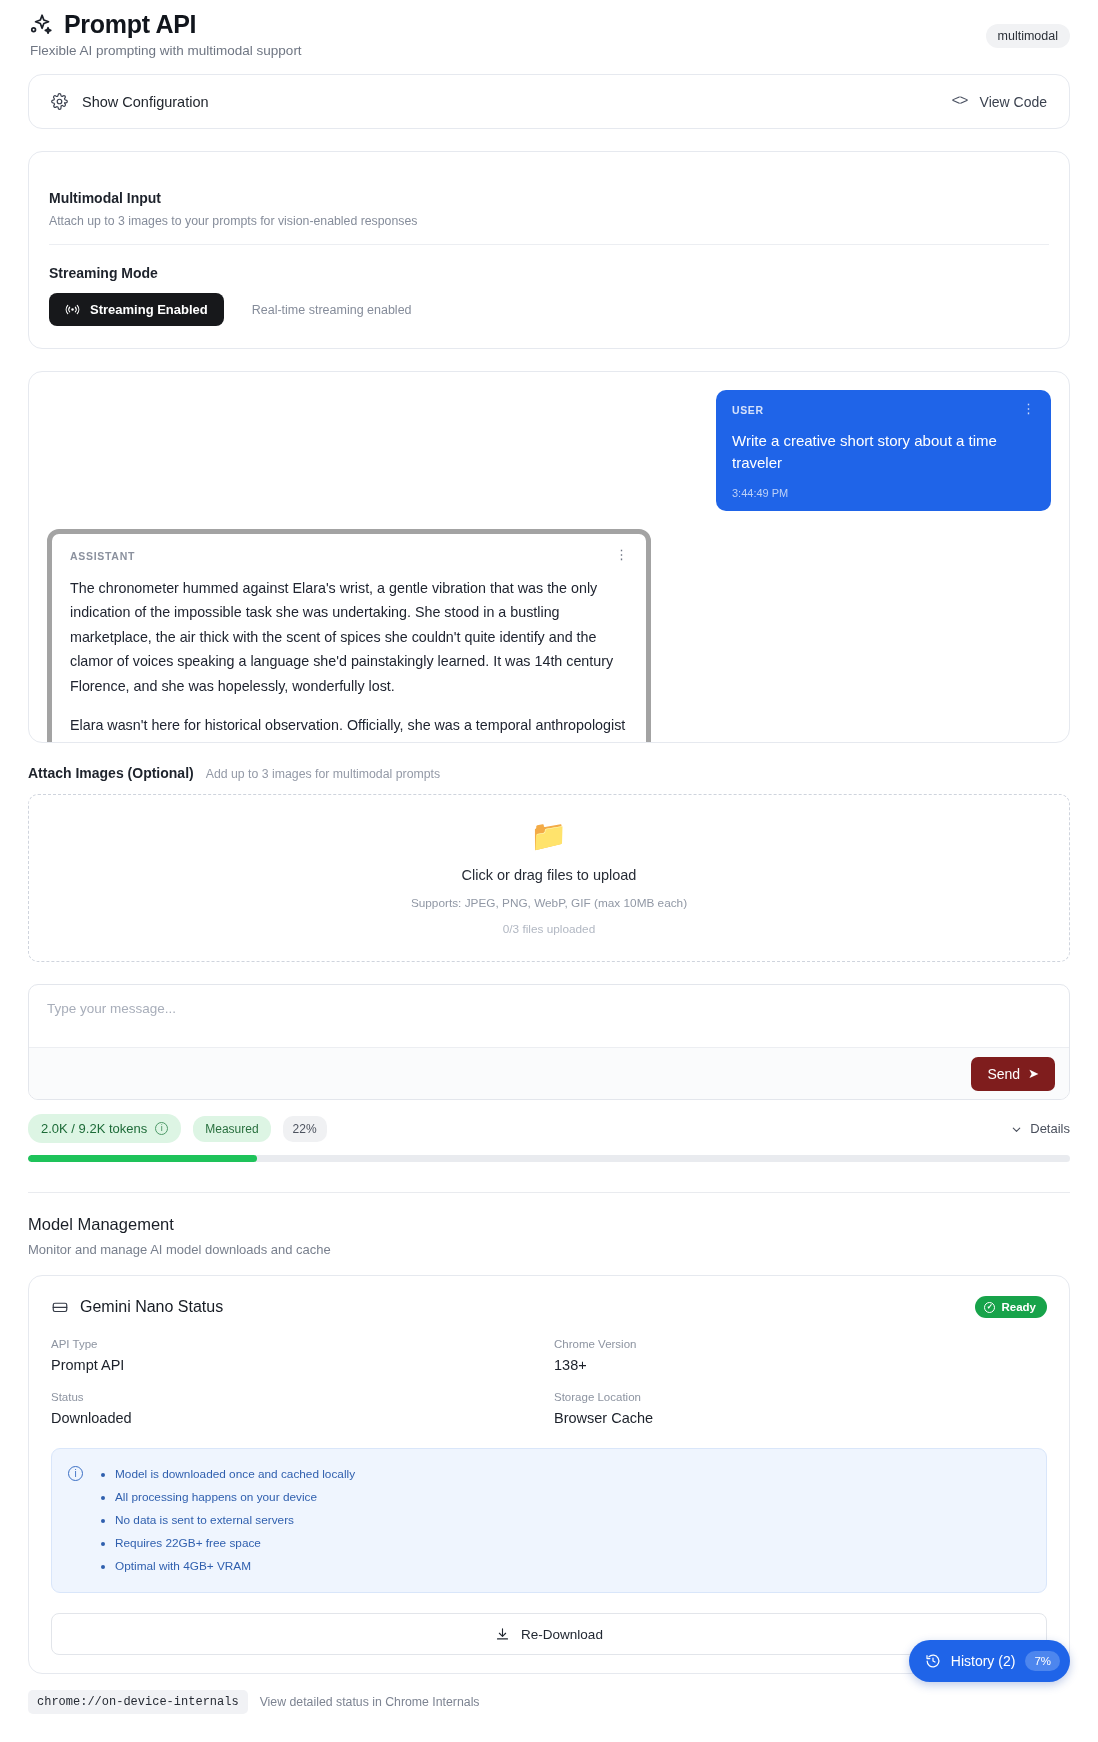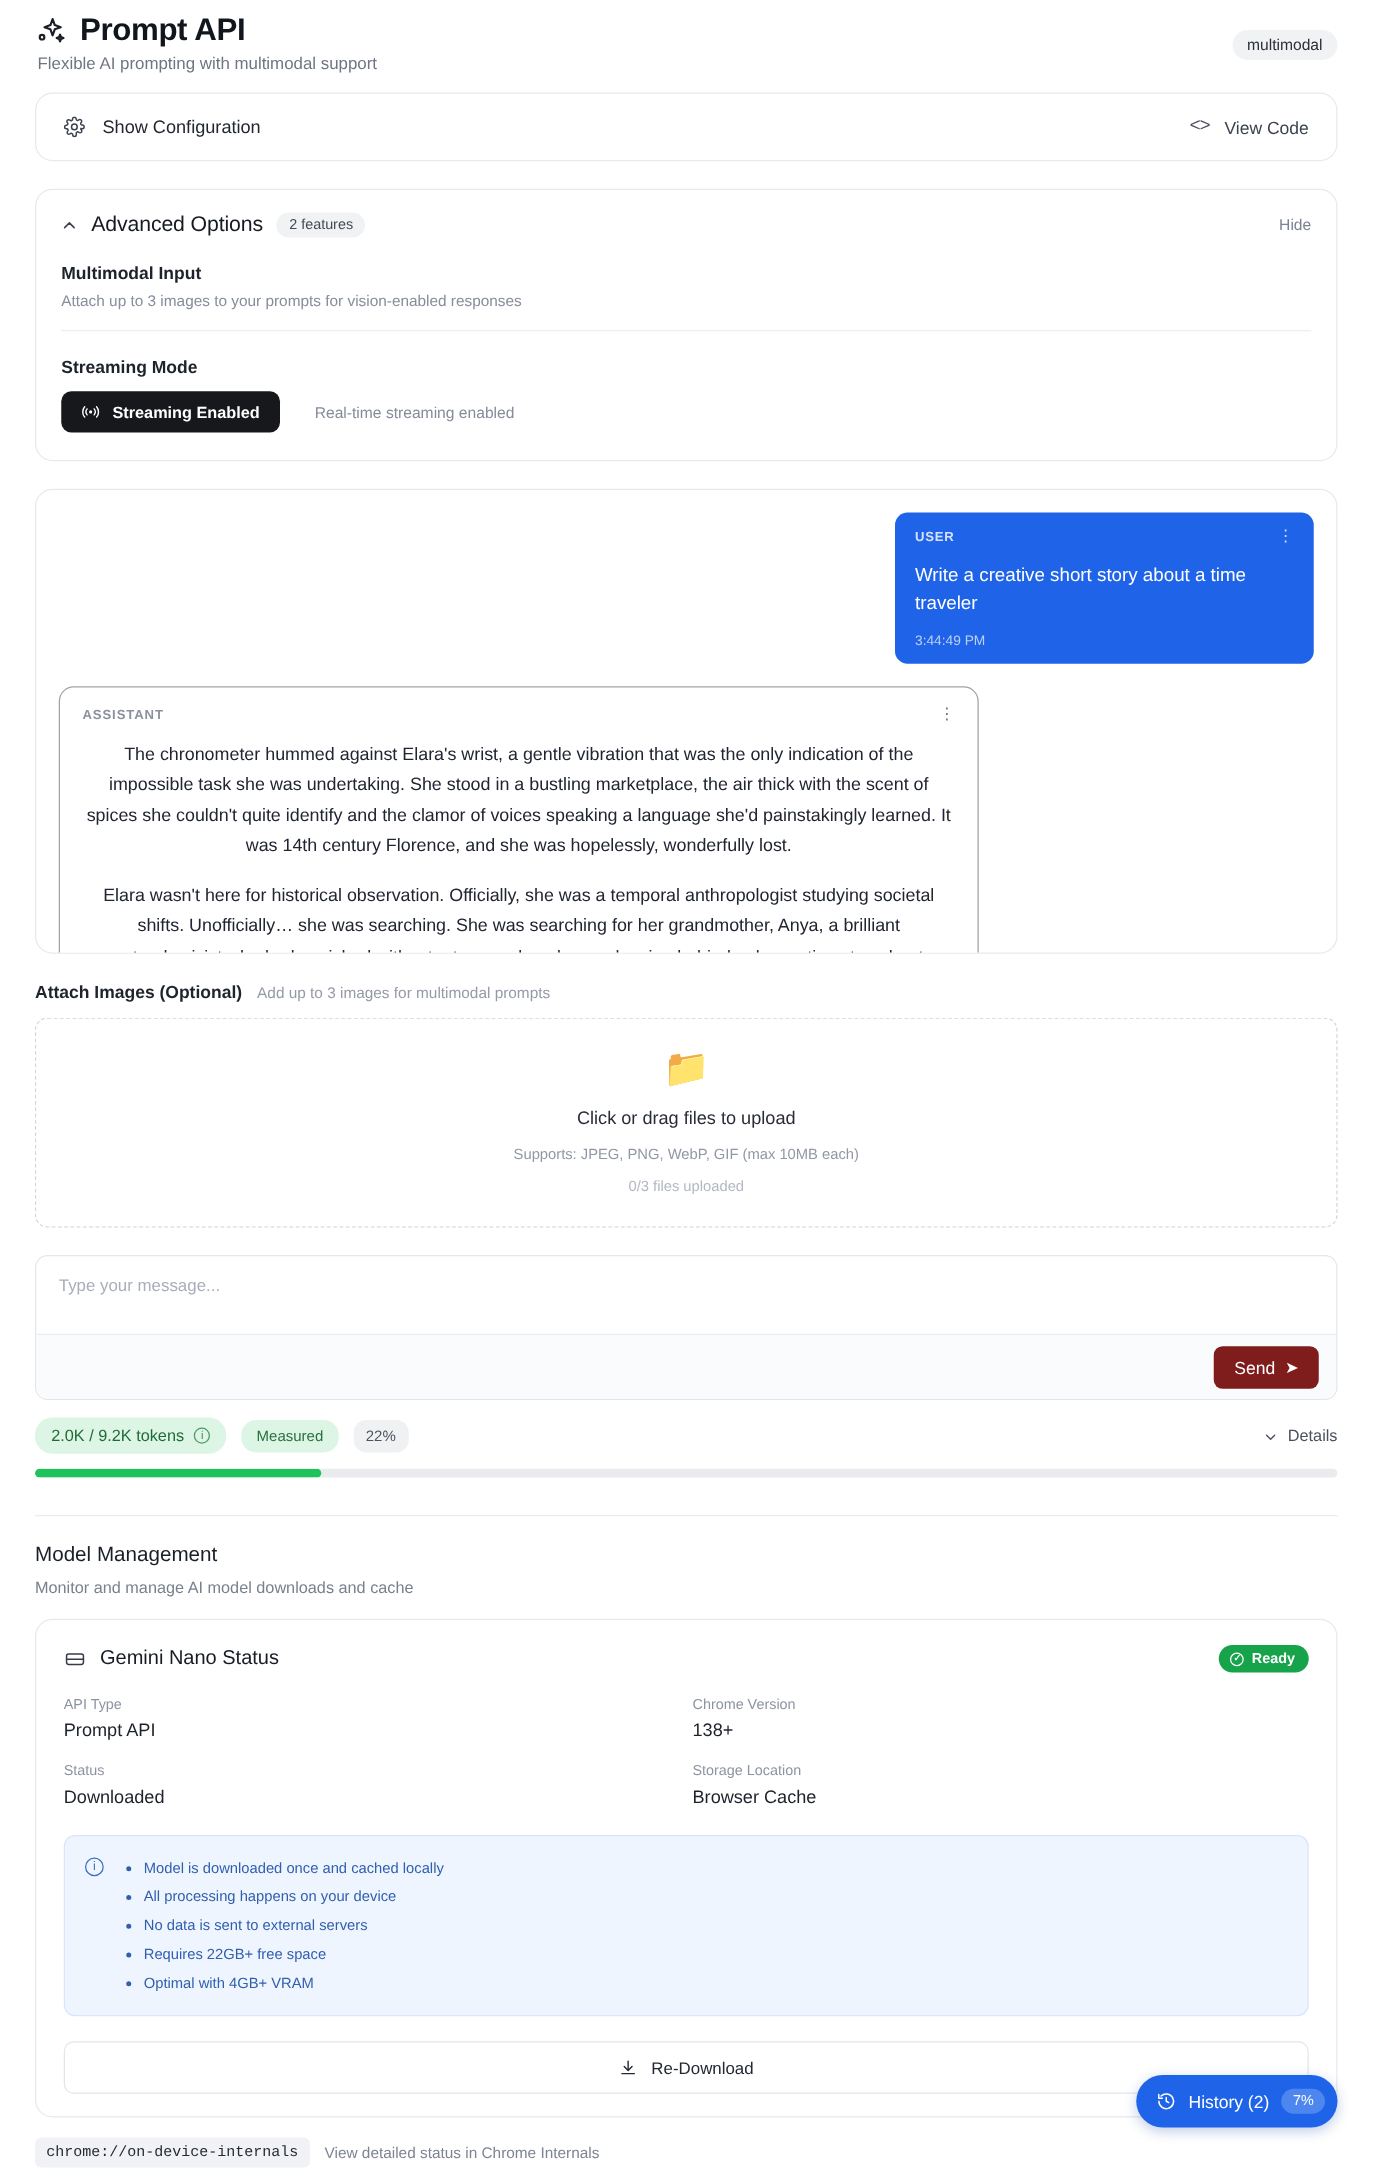--- a/index.html
+++ b/index.html
@@ -89,23 +89,23 @@
     width: 335px; padding: 14px 16px 12px 16px;
     position: relative;
   }
   .bubble-head { display: flex; align-items: flex-start; justify-content: space-between; }
   .role-user { font-size: 10.5px; font-weight: 700; letter-spacing: 0.6px; color: #d4e1fb; }
   .kebab { font-size: 13px; line-height: 10px; color: #cfdcf9; letter-spacing: 0; }
   .bubble-user-text { font-size: 15px; line-height: 1.45; margin-top: 14px; color: #fff; }
   .bubble-time { font-size: 11px; color: #bcd0f7; margin-top: 13px; }
 
   .bubble-assistant {
-    border: 1px solid #a3a3a3; border-radius: 12px;
+    border: 5px solid #a3a3a3; border-radius: 12px;
     margin-top: 18px; padding: 16px 18px 18px 18px;
-    width: 736px; background: #fff; text-align: center;
+    width: 604px; background: #fff;
   }
   .role-assistant { font-size: 10.5px; font-weight: 700; letter-spacing: 0.7px; color: #8b919e; }
   .kebab-dark { font-size: 13px; line-height: 10px; color: #6d7483; }
   .assistant-p {
     font-size: 14.3px; line-height: 1.72; color: #202531; margin-top: 14px;
   }
   .assistant-p + .assistant-p { margin-top: 15px; }
 
   
   .attach-head { margin: 22px 28px 0 28px; display: flex; align-items: baseline; gap: 12px; }
@@ -291,32 +291,20 @@
       </span>
       <span class="config-label">Show Configuration</span>
     </div>
     <div class="config-right">
       <span class="code-icon">&lt;&gt;</span>
       <span class="view-code-label">View Code</span>
     </div>
   </div>
 
   <div class="card adv-card">
-    <div class="adv-head">
-      <div class="adv-head-left">
-        <span class="chev-up">
-          <svg viewBox="0 0 24 24" width="13" height="13" fill="none" stroke="#3b414d" stroke-width="2.4" stroke-linecap="round" stroke-linejoin="round">
-              <polyline points="5 15 12 8 19 15"></polyline>
-            </svg>
-        </span>
-        <span class="adv-title">Advanced Options</span>
-        <span class="feat-badge">2 features</span>
-      </div>
-      <span class="hide-link">Hide</span>
-    </div>
 
     <div class="adv-section">
       <div class="adv-section-title">Multimodal Input</div>
       <div class="adv-section-desc">Attach up to 3 images to your prompts for vision-enabled responses</div>
     </div>
 
     <div class="adv-divider"></div>
 
     <div class="adv-section">
       <div class="adv-section-title">Streaming Mode</div>

